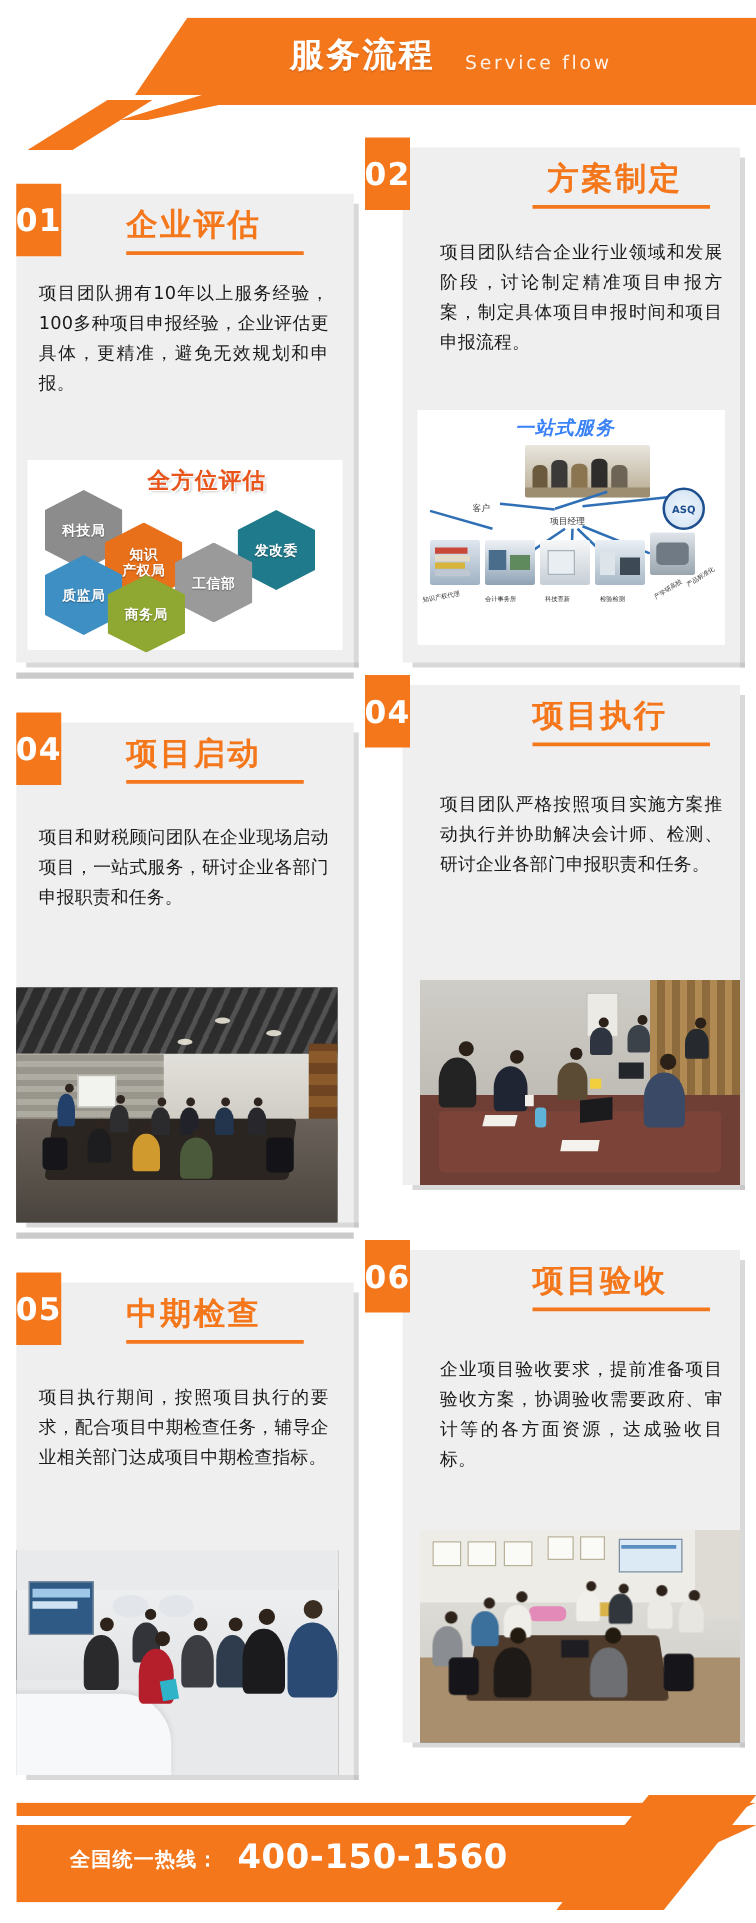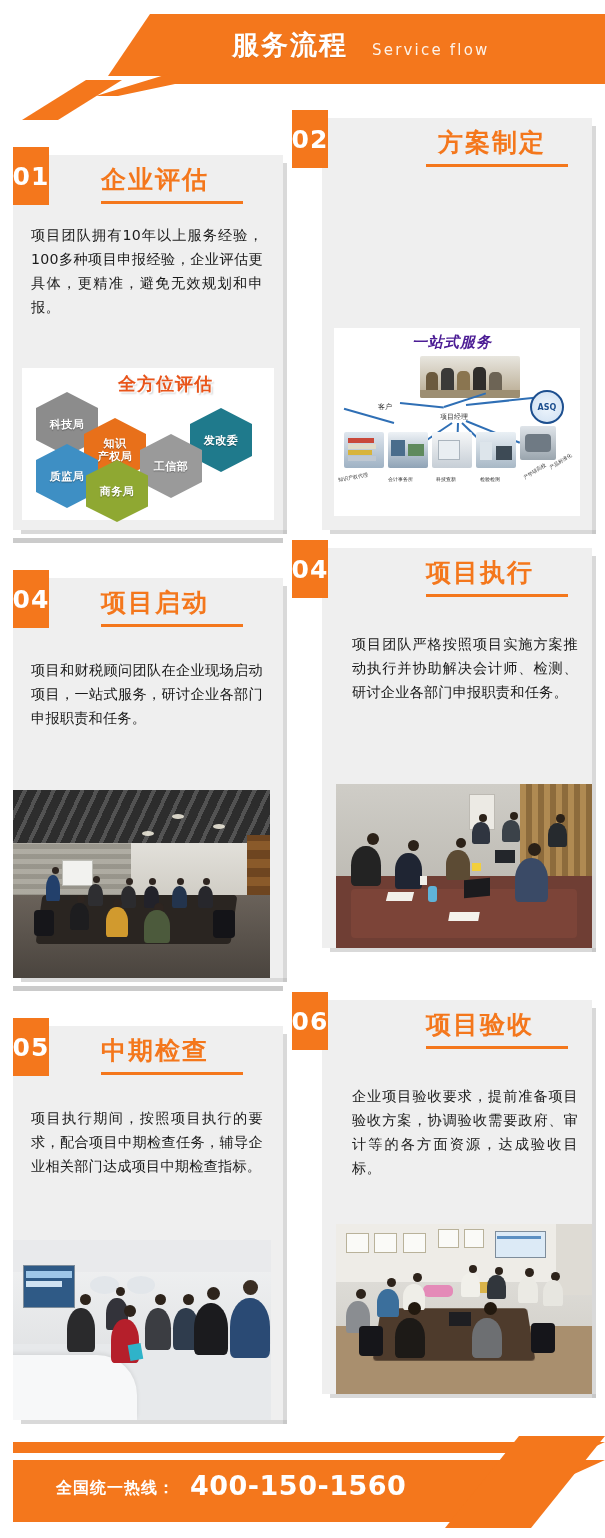--- a/index.html
+++ b/index.html
@@ -94,21 +94,21 @@
     position:absolute; display:flex; align-items:center; justify-content:center;
     color:#fff; font-weight:bold; font-size:11px; line-height:13px;
     text-align:center; letter-spacing:.5px;
     clip-path: polygon(50% 0%, 100% 25%, 100% 75%, 50% 100%, 0% 75%, 0% 25%);
     text-shadow:0 1px 1px rgba(0,0,0,.35);
   }
 
   
   .osw { position:absolute; background:#ffffff; overflow:hidden; }
   .os-title {
-    position:absolute; color:#4c1d95; font-weight:bold; font-style:italic;
+    position:absolute; color:#3b82f6; font-weight:bold; font-style:italic;
     font-size:15px; letter-spacing:1px; white-space:nowrap;
     text-shadow:1px 1px 0 #fff;
   }
   .os-photo { position:absolute; border-radius:2px; overflow:hidden; }
   .os-lbl { position:absolute; font-size:5px; color:#333; white-space:nowrap; }
   .os-node { position:absolute; font-size:6px; color:#333; white-space:nowrap; }
   .os-arrow { position:absolute; background:#2f6fb5; height:2px; transform-origin:0 50%; }
   .os-seal {
     position:absolute; width:34px; height:34px; border-radius:50%;
     border:2px solid #1d4f8f; background:radial-gradient(#eef5fc,#cfe0f2);
@@ -191,20 +191,21 @@
 </div>
 
 <div class="card" style="left:322px; top:118px; width:270px; height:412px;">
   <div class="shadow-r"></div>
   <div class="shadow-b"></div>
 
   <div class="badge" style="left:-30px; top:-8px;">02</div>
   <div class="c-title" style="left:104px; top:8px;margin-left:12px;">方案制定</div>
   <div class="c-rule" style="left:104px; top:46px; width:142px;"></div>
 
+  <div class="c-body" style="left:30px; top:72px; width:226px;">项目团队结合企业行业领域和发展阶段，讨论制定精准项目申报方案，制定具体项目申报时间和项目申报流程。</div>
 
   <div class="osw" style="left:12px; top:210px; width:246px; height:188px;">
     <div class="os-title" style="left:78px; top:5px;">一站式服务</div>
 
     <div class="os-photo" style="left:86px; top:28px; width:100px; height:42px; background:linear-gradient(#e8e6df,#b7a98f);">
       <div style="position:absolute;left:6px;top:16px;width:12px;height:20px;background:#6c5a3e;border-radius:5px 5px 0 0;"></div>
       <div style="position:absolute;left:21px;top:12px;width:13px;height:24px;background:#3b3a38;border-radius:5px 5px 0 0;"></div>
       <div style="position:absolute;left:37px;top:15px;width:13px;height:22px;background:#8a7550;border-radius:5px 5px 0 0;"></div>
       <div style="position:absolute;left:53px;top:11px;width:13px;height:26px;background:#2f2d2b;border-radius:5px 5px 0 0;"></div>
       <div style="position:absolute;left:69px;top:16px;width:13px;height:21px;background:#6d6455;border-radius:5px 5px 0 0;"></div>

